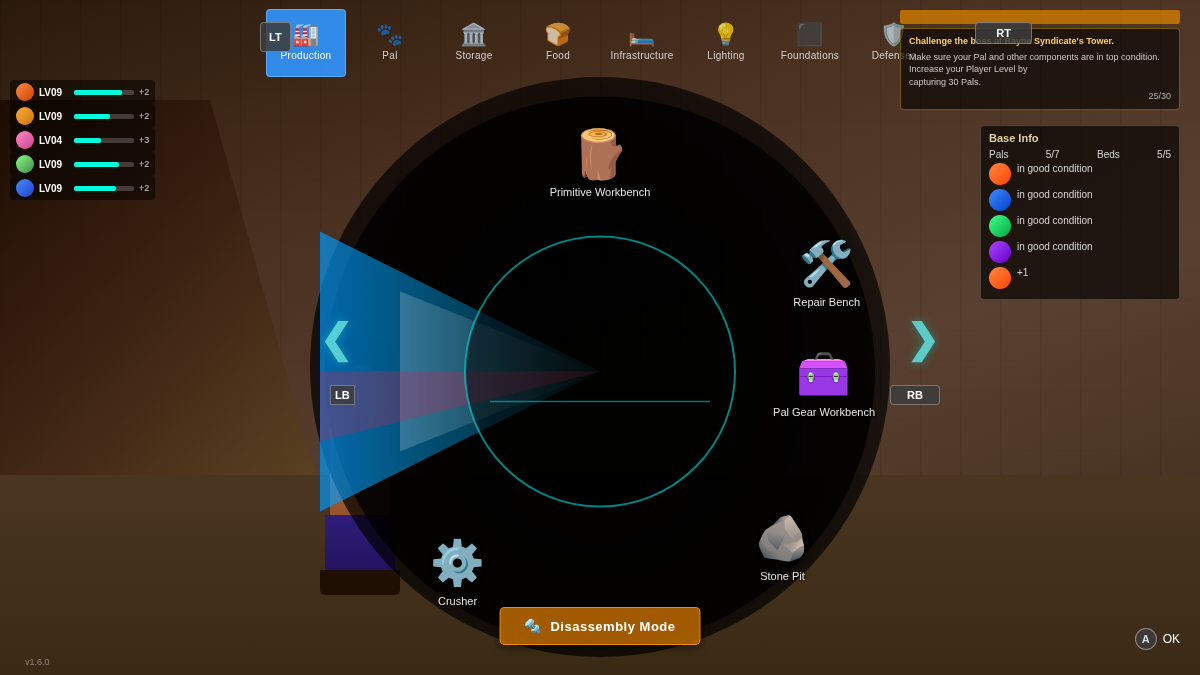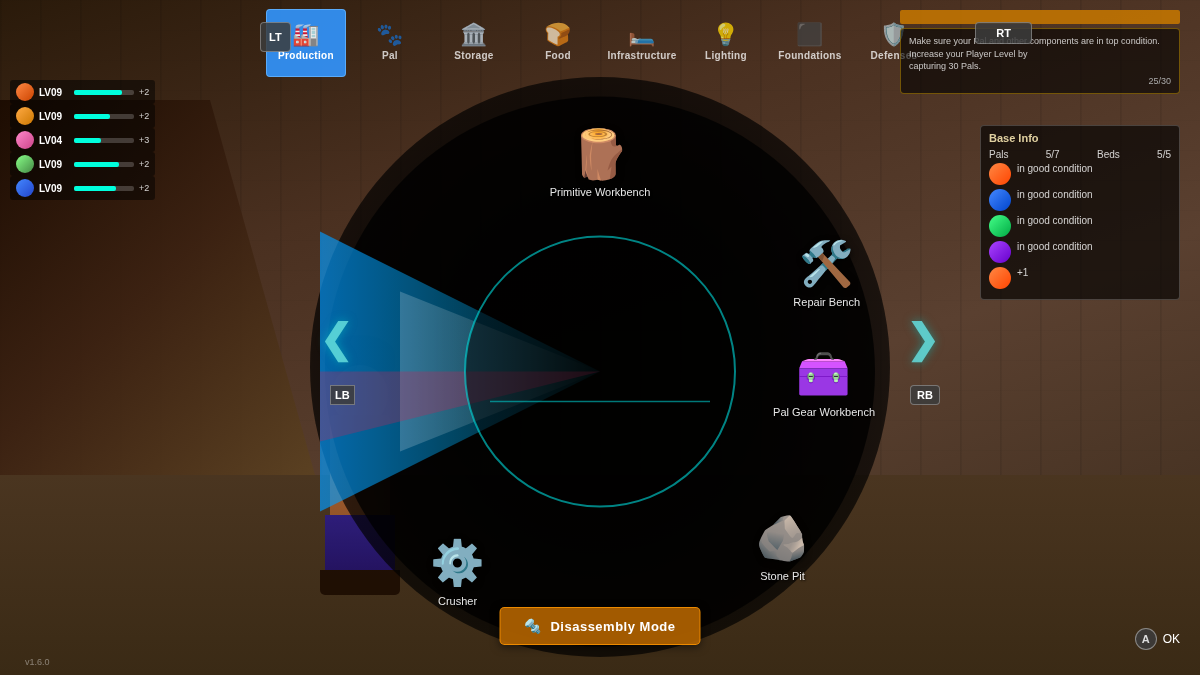--- a/index.html
+++ b/index.html
@@ -169,21 +169,21 @@
       border: 1px solid rgba(100, 180, 255, 0.8);
     }
 
     .nav-item .nav-icon {
       font-size: 22px;
       line-height: 1;
     }
 
     .nav-item .nav-label {
       font-size: 10px;
-      font-weight: 700;
+      font-weight: 400;
       letter-spacing: 0.3px;
     }
 
     
     .btn-lt {
       position: absolute;
       left: 260px;
       top: 22px;
       background: rgba(60,60,60,0.85);
       color: white;
@@ -252,21 +252,21 @@
     }
 
     .btn-rb {
       position: absolute;
       right: 260px;
       top: 57%;
       background: rgba(60,60,60,0.85);
       color: white;
       font-size: 11px;
       font-weight: bold;
-      padding: 3px 6px;
+      padding: 3px 16px;
       border-radius: 4px;
       z-index: 51;
       border: 1px solid rgba(255,255,255,0.3);
     }
 
     .radial-item {
       position: absolute;
       display: flex;
       flex-direction: column;
       align-items: center;
@@ -598,20 +598,21 @@
     <div class="stat-bar-container">
       <div class="stat-bar cyan" style="width:70%"></div>
     </div>
     <span class="stat-value">+2</span>
   </div>
 </div>
 
 <div class="top-info">
   <div class="quest-bar"></div>
   <div class="quest-text-box">
+    <div style="font-weight:bold; color:#ffcc66; margin-bottom:3px; font-size:9px;">Challenge the boss at Rayne Syndicate's Tower.</div>
     <div style="color:rgba(255,255,255,0.75); font-size:9px; line-height:1.4;">Make sure your Pal and other components are in top condition.<br>Increase your Player Level by<br>capturing 30 Pals.</div>
     <div style="text-align:right; color:#aaa; font-size:9px; margin-top:2px;">25/30</div>
   </div>
 </div>
 
 <div class="base-info">
   <div class="base-info-header">Base Info</div>
   <div class="base-info-row">
     <span>Pals</span>
     <span>5/7</span>

